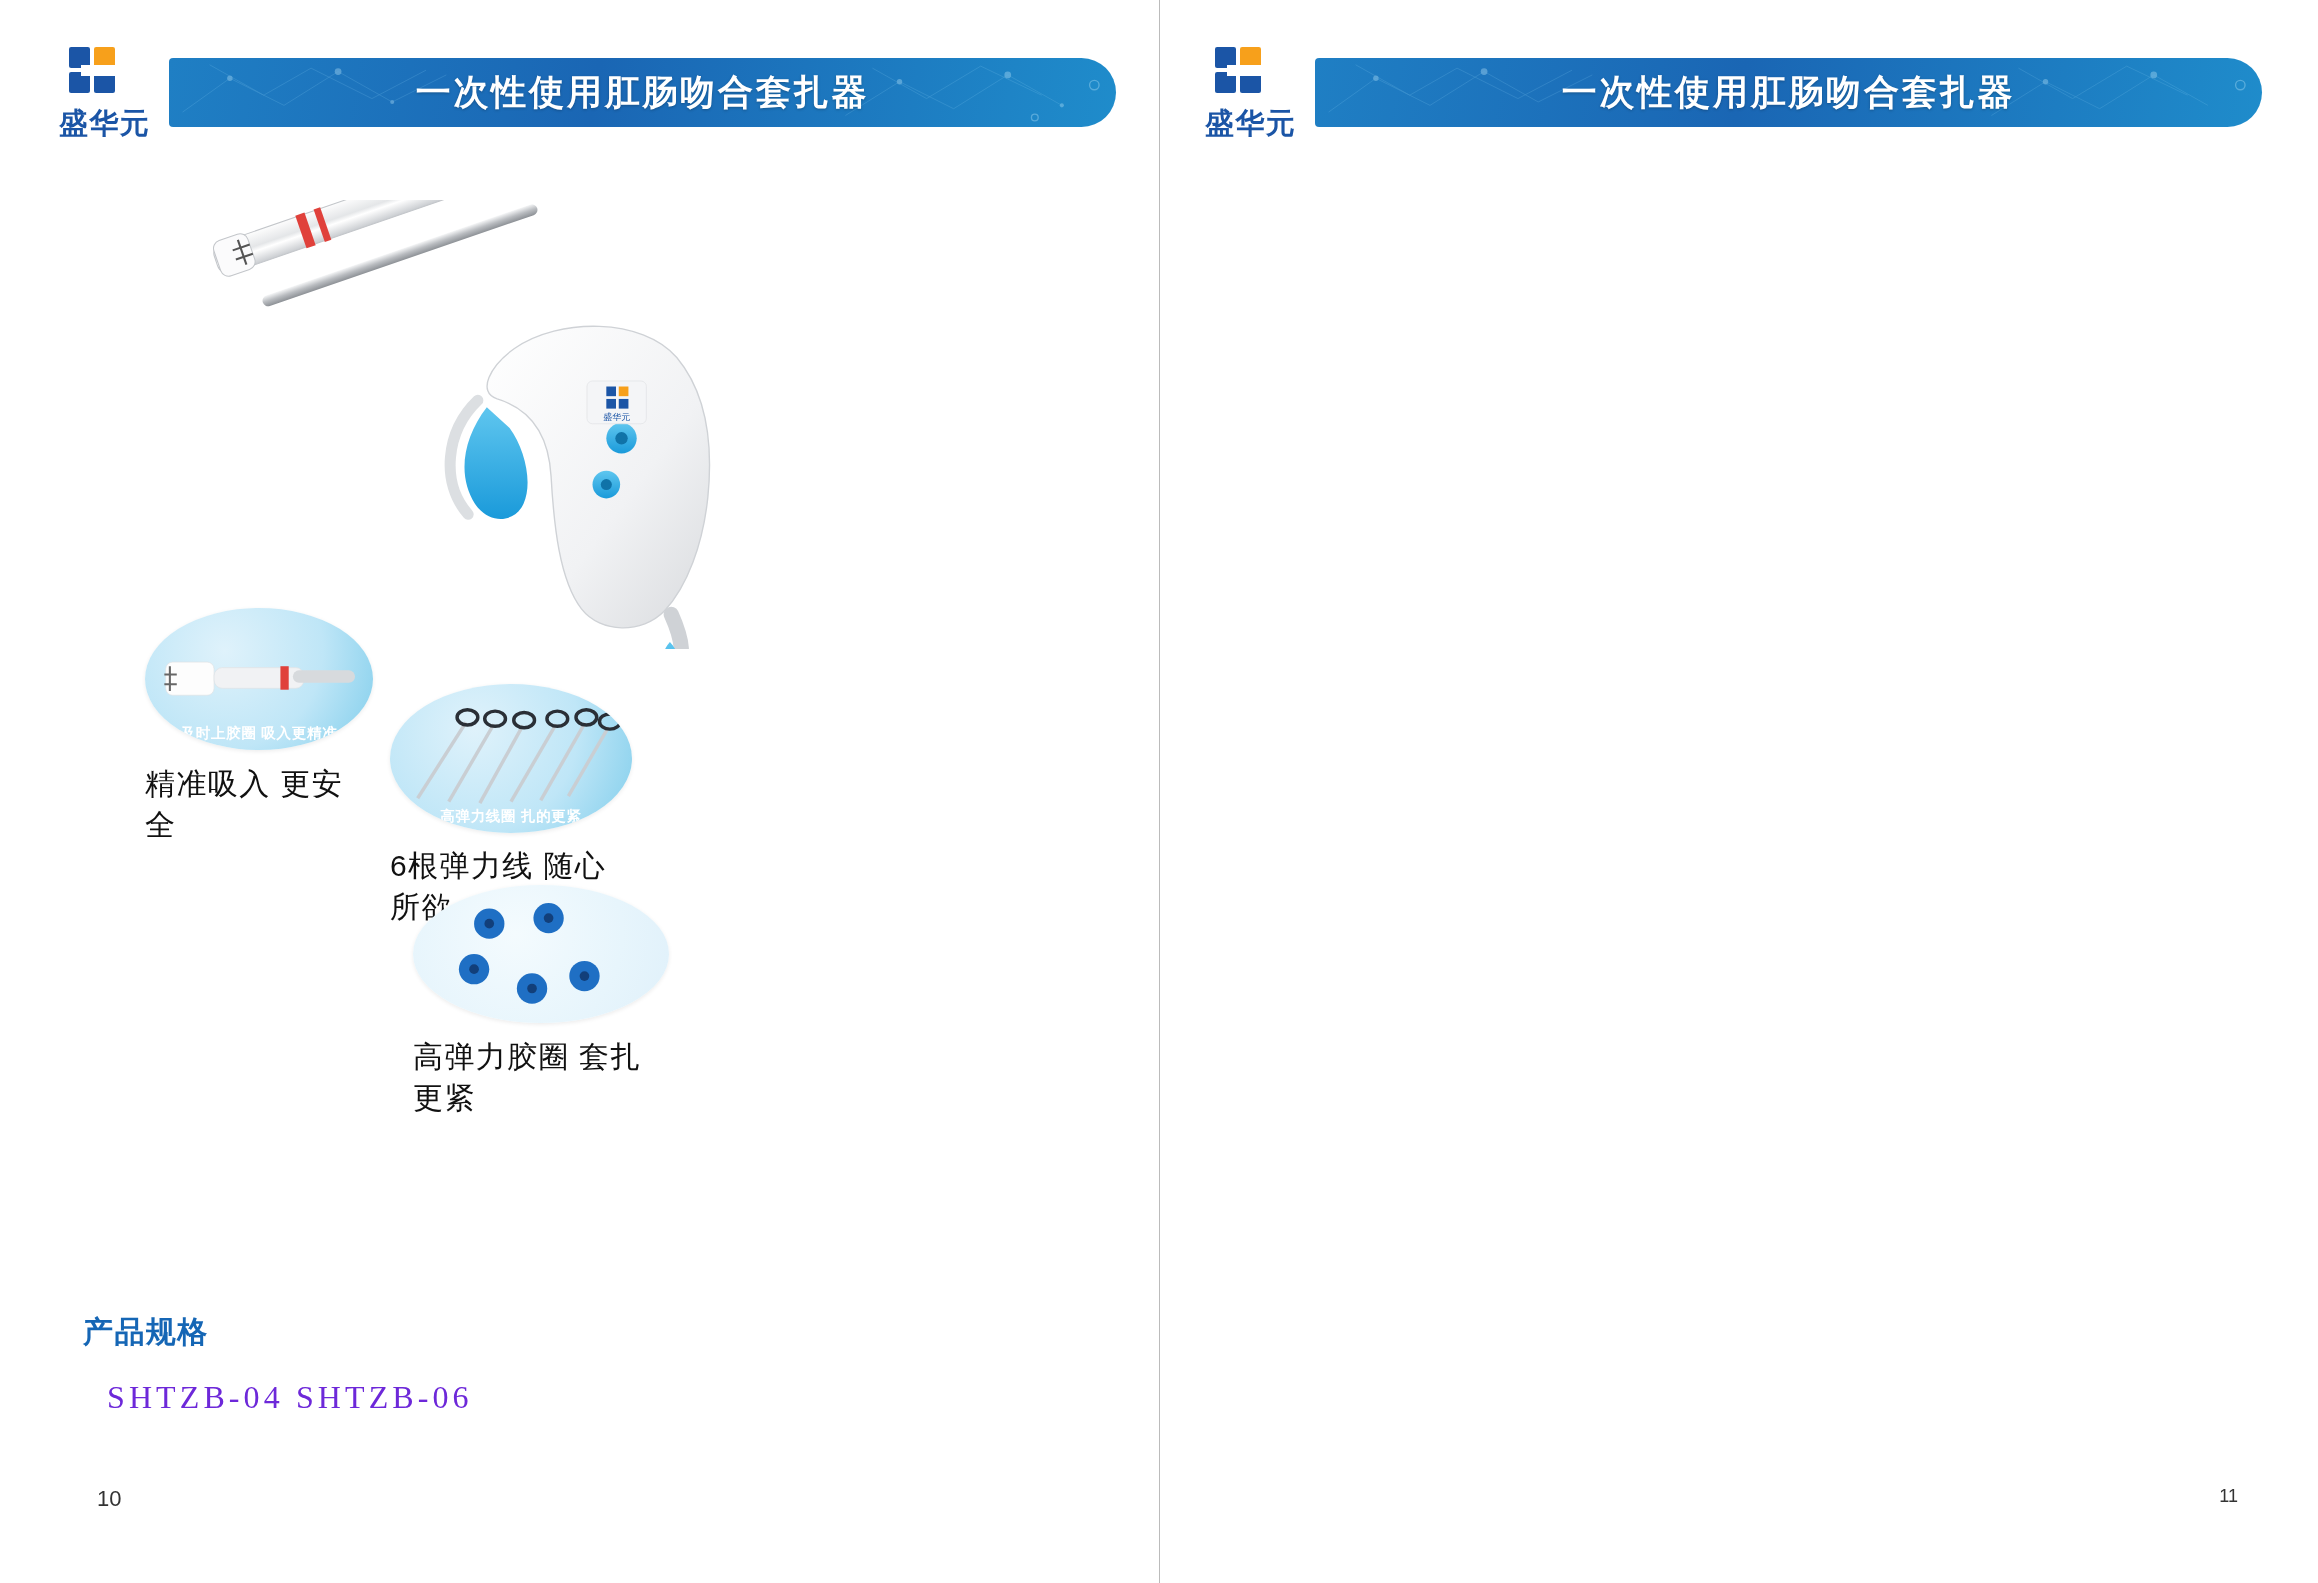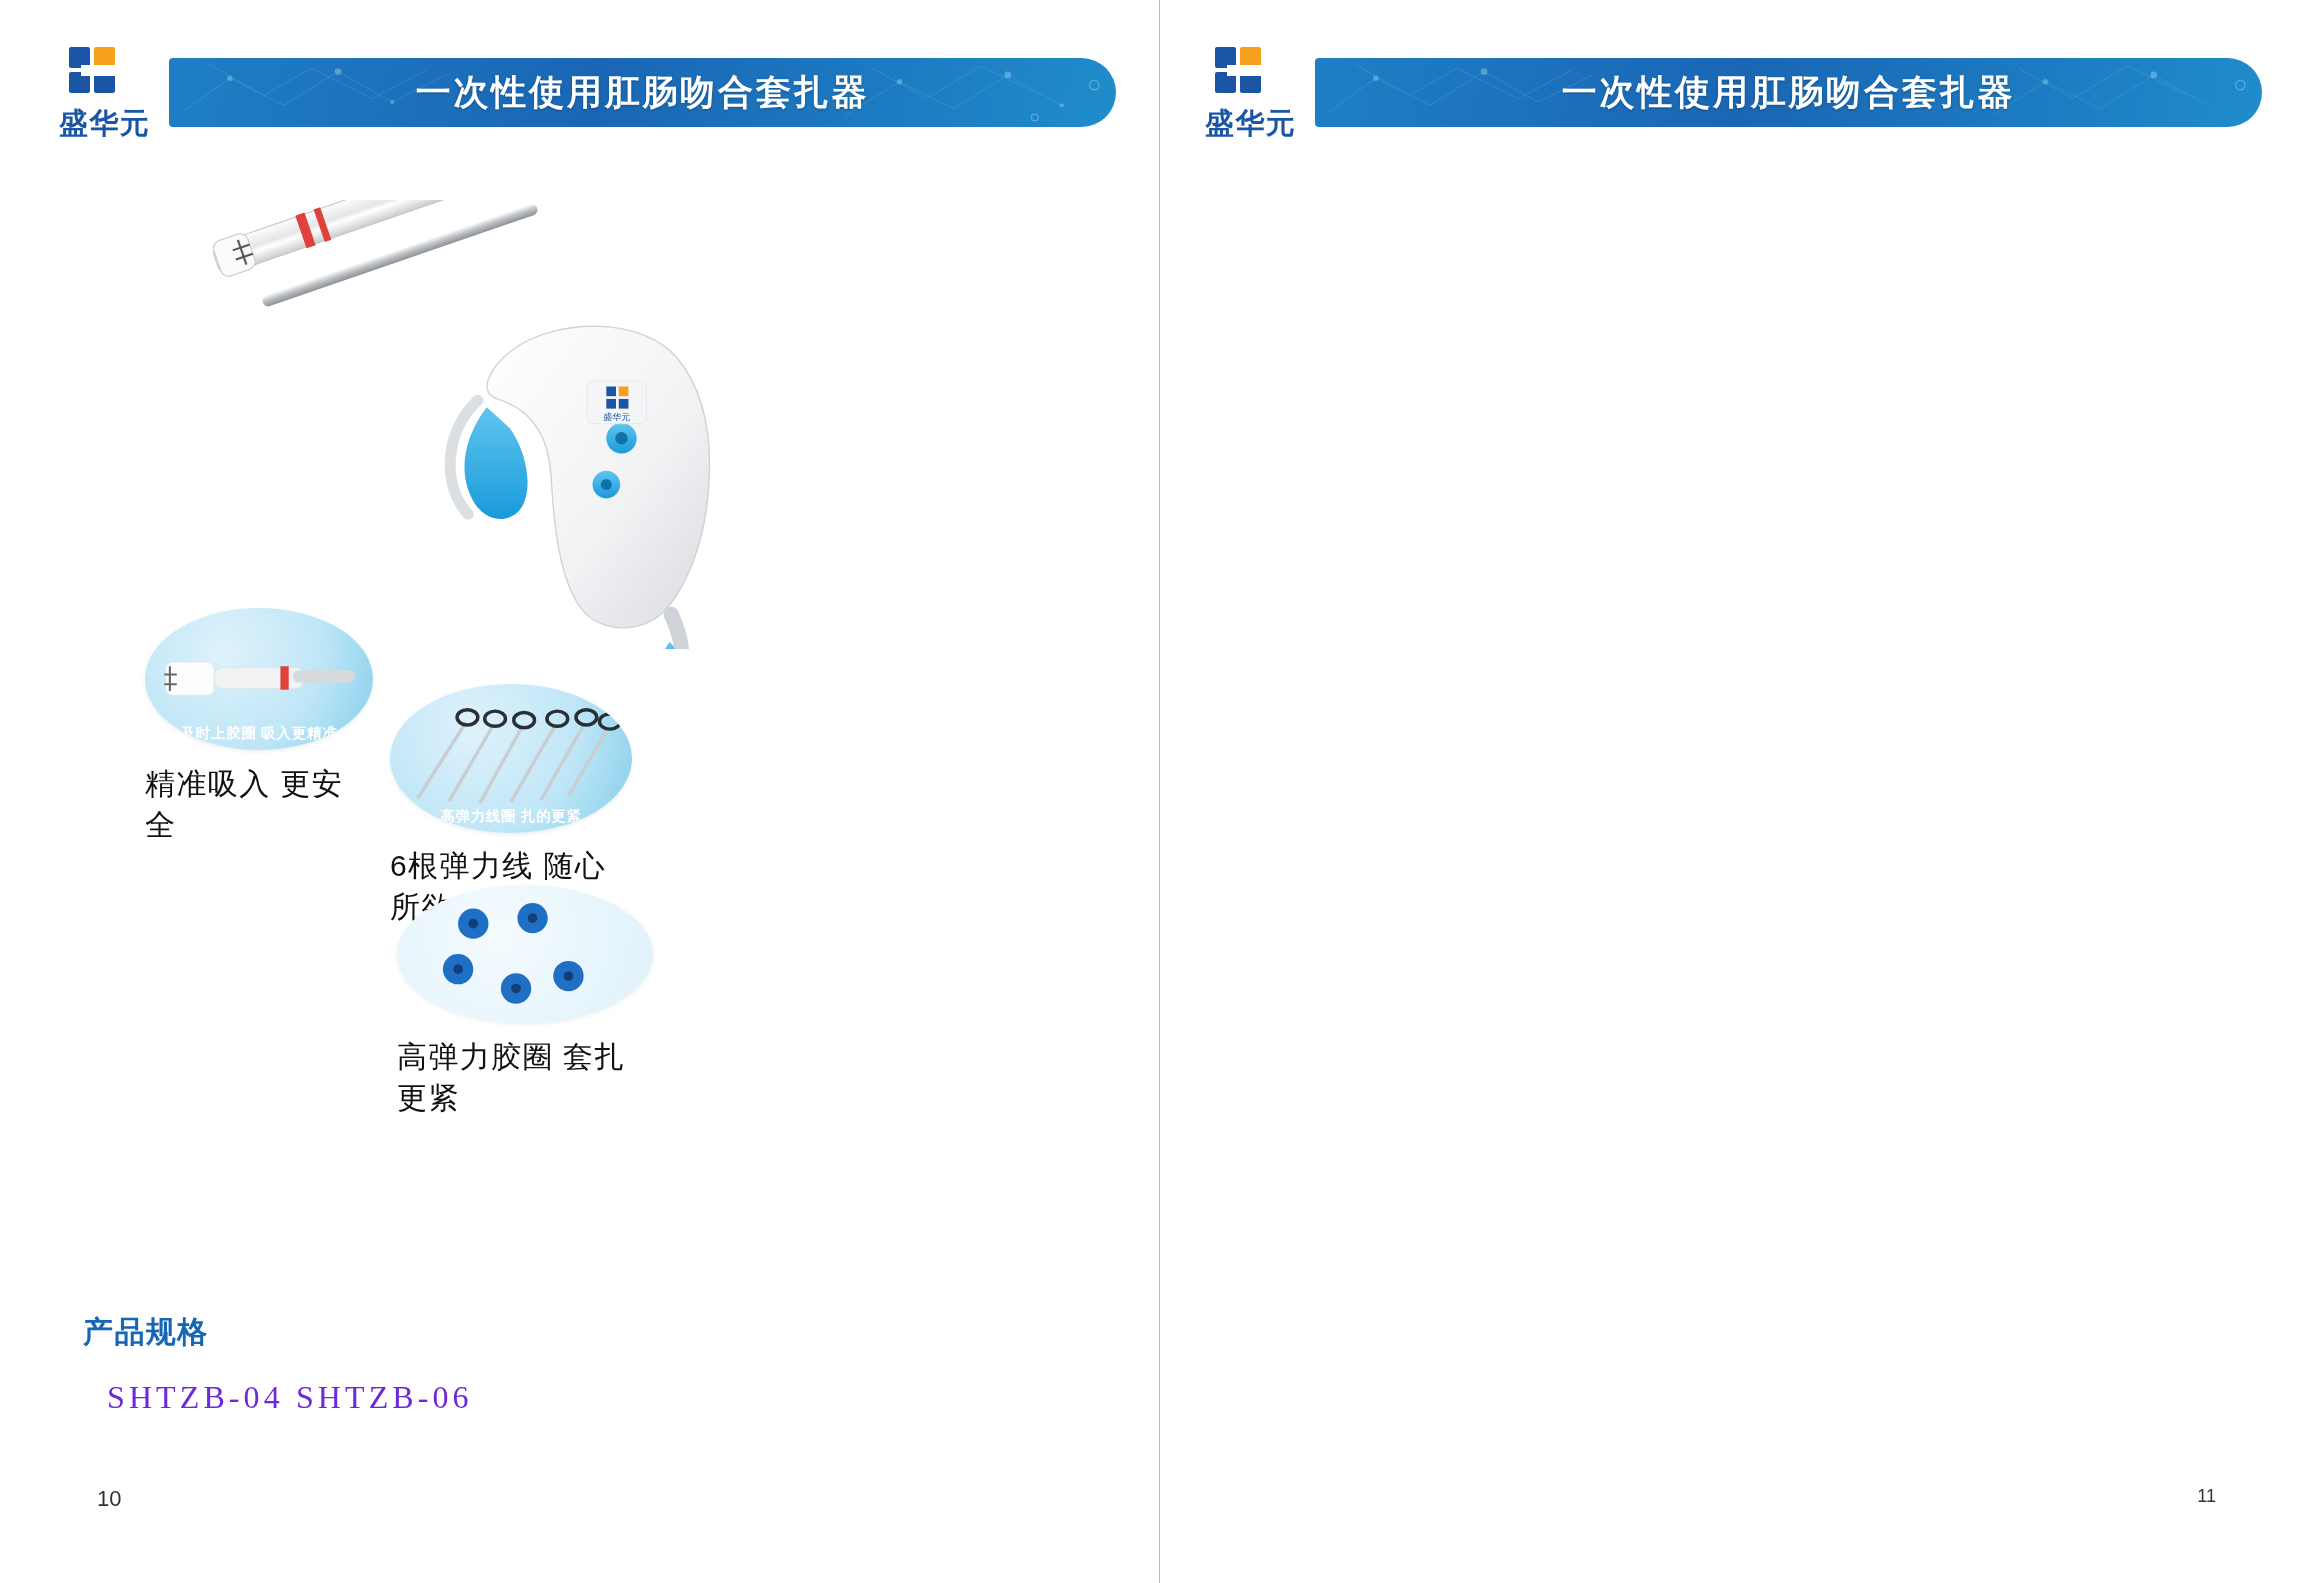--- a/index.html
+++ b/index.html
@@ -60,21 +60,21 @@
     position:absolute;bottom:7px;left:0;right:0;text-align:center;
     color:#ffffff;font-size:14.5px;font-weight:bold;letter-spacing:0.7px;
   }
   .bubble .label{
     position:absolute;width:100%;text-align:left;font-size:30px;color:#111;letter-spacing:1.4px;
   }
 
   .spec-title{position:absolute;left:83px;top:1312px;font-size:30px;font-weight:bold;color:#1566b5;letter-spacing:1.4px;}
   .spec-value{position:absolute;left:107px;top:1379px;font-size:32px;color:#6d28d9;letter-spacing:4.1px;font-family:"Liberation Serif",serif;}
   .pagenum-left{position:absolute;left:97px;top:1486px;font-size:22px;color:#333;}
-  .pagenum-right{position:absolute;right:102px;top:1486px;font-size:18px;color:#333;}
+  .pagenum-right{position:absolute;right:80px;top:1486px;font-size:18px;color:#333;}
 </style>
 </head>
 <body>
 
 <div class="spread">
 
   <div class="page page-left">
 
     <div class="header">
       <div class="logo">
@@ -219,21 +219,21 @@
               <ellipse cx="284" cy="48" rx="15" ry="11"></ellipse>
               <ellipse cx="318" cy="54" rx="15" ry="11"></ellipse>
             </g>
           </svg>
           <div class="cap">高弹力线圈 扎的更紧</div>
         </div>
         <div class="label" style="top:162px;">6根弹力线 随心所欲</div>
       </div>
 
 
-      <div class="bubble" style="left:252px;top:277px;width:256px;font-family:Liberation Serif, serif;">
+      <div class="bubble" style="left:268px;top:277px;width:256px;font-family:Liberation Serif, serif;">
         <div class="oval plain" style="width:256px;height:138px;">
           <svg viewBox="0 0 370 200" style="position:absolute;inset:0;width:100%;height:100%;">
             <g>
               <circle cx="110" cy="56" r="22" fill="#1f6fc4"></circle>
                 <circle cx="110" cy="56" r="7" fill="#123f7a"></circle>
               <circle cx="196" cy="48" r="22" fill="#1f6fc4"></circle>
                 <circle cx="196" cy="48" r="7" fill="#123f7a"></circle>
               <circle cx="88" cy="122" r="22" fill="#1f6fc4"></circle>
                 <circle cx="88" cy="122" r="7" fill="#123f7a"></circle>
               <circle cx="172" cy="150" r="22" fill="#1f6fc4"></circle>

